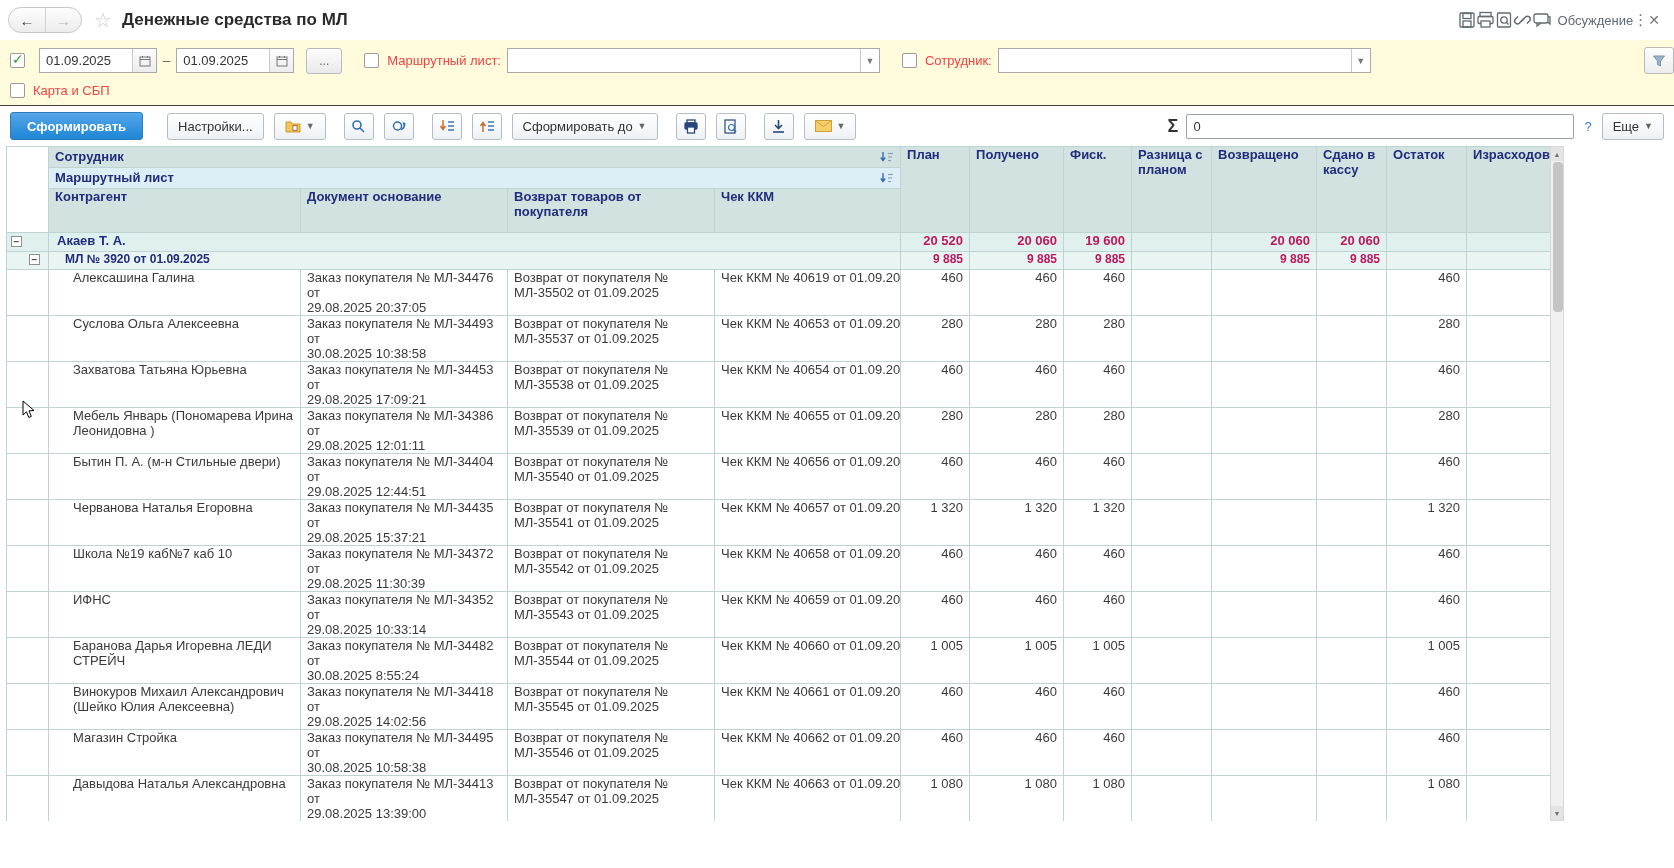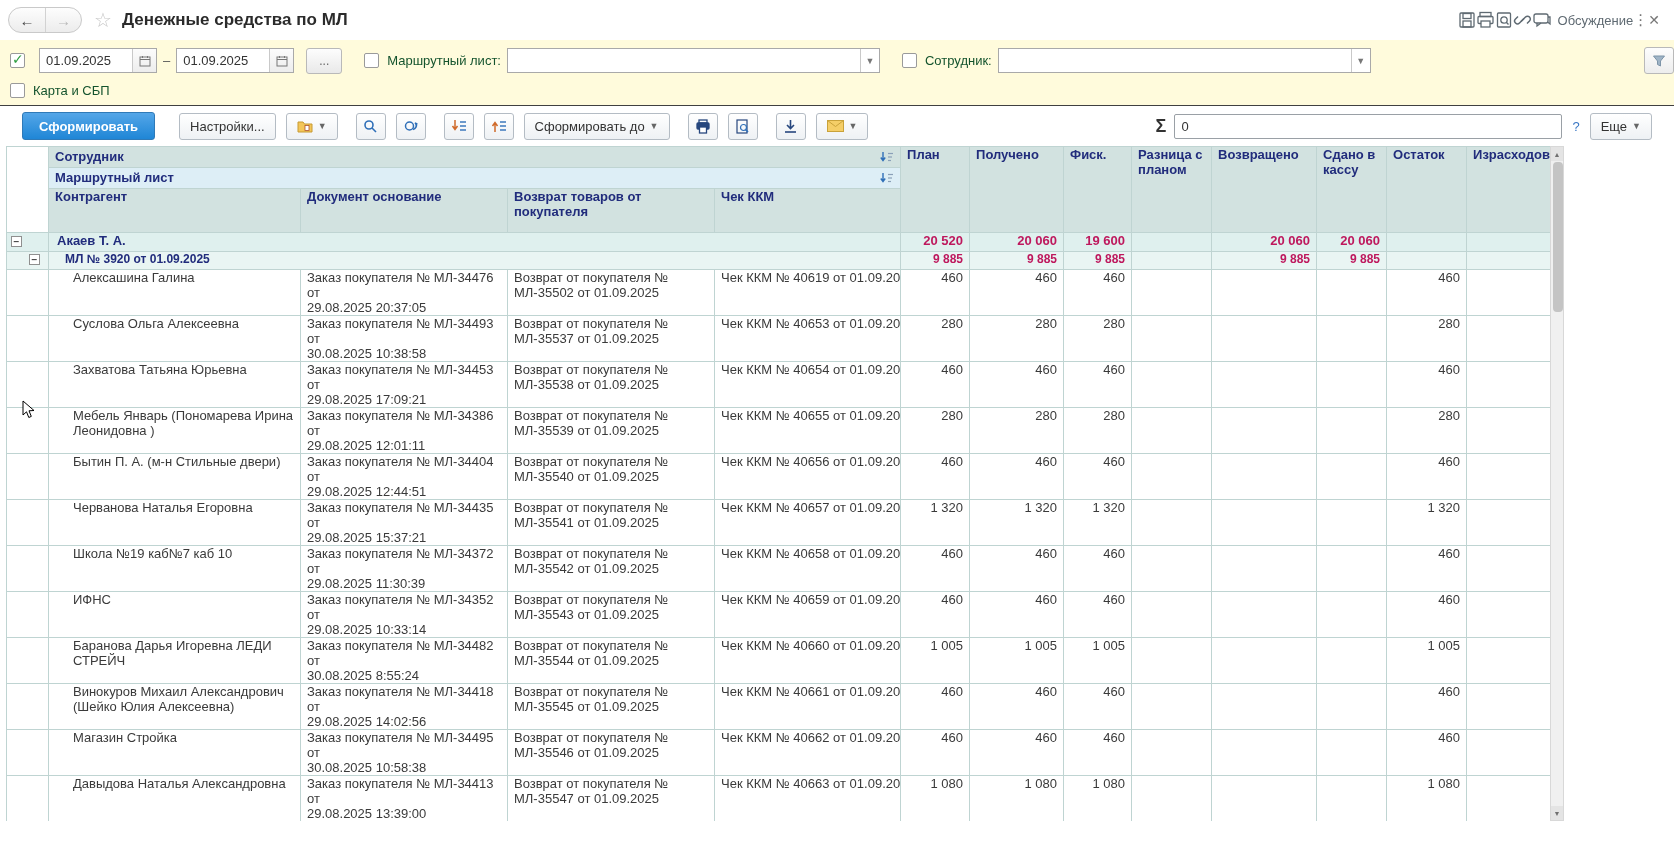--- a/index.html
+++ b/index.html
@@ -23,29 +23,29 @@
   .filters { background:#fffbdc; border-bottom:1px solid #404040; padding:7px 0 7px 10px; }
   .f-row { display:flex; align-items:center; }
   .f-row2 { margin-top:9px; }
   .cb { width:15px; height:15px; border:1px solid #9a9a9a; border-radius:2px; background:#fff; display:inline-block; position:relative; flex:0 0 auto; cursor:pointer; }
   .cb.on::after { content:"✓"; position:absolute; left:1px; top:-3px; color:#2f9e41; font-weight:bold; font-size:14px; }
   .datef { display:inline-flex; margin-left:14px; border:1px solid #a9a9a9; background:#fff; height:25px; }
   .datef input { border:none; outline:none; width:92px; padding:0 6px; font:inherit; color:#333; }
   .calbtn { width:24px; border:none; border-left:1px solid #c9c9c9; background:linear-gradient(#fcfcfc,#ededed); cursor:pointer; display:flex; align-items:center; justify-content:center; }
   .dash { margin:0 6px; color:#555; }
   .dotsbtn { margin-left:12px; width:36px; height:26px; border:1px solid #b9b9b9; border-radius:3px; background:linear-gradient(#fdfdfd,#e9e9e9); color:#666; cursor:pointer; font-size:12px; }
-  .f-label { margin:0 6px 0 8px; color:#14532d; white-space:nowrap; }
+  .f-label { margin:0 6px 0 8px; color:#ef4444; white-space:nowrap; }
   .combo { display:inline-flex; border:1px solid #a9a9a9; background:#fff; height:25px; }
   .combo input { border:none; outline:none; padding:0 6px; font:inherit; }
   .ddbtn { width:19px; border:none; border-left:1px solid #c9c9c9; background:#fff; color:#777; font-size:9px; cursor:pointer; }
   .gap { width:22px; flex:0 0 auto; }
   .funnelbtn { margin-left:auto; width:30px; height:27px; border:1px solid #b9b9b9; border-radius:3px; background:linear-gradient(#fdfdfd,#ededed); cursor:pointer; display:flex; align-items:center; justify-content:center; }
 
   
-  .toolbar { display:flex; align-items:center; padding:6px 22px; background:#fff; }
+  .toolbar { display:flex; align-items:center; padding:6px 10px; background:#fff; }
   .btn { height:27px; border:1px solid #b4bcc4; border-radius:3px; background:linear-gradient(#ffffff,#eef1f4); color:#333; padding:0 10px; cursor:pointer; font:inherit; display:inline-flex; align-items:center; gap:5px; }
   .btn.icon { width:30px; padding:0; justify-content:center; }
   .grp { display:inline-flex; gap:10px; margin-right:18px; }
   .primary { background:linear-gradient(#54a6e8,#1f86d6); border:1px solid #2f7ab8; color:#fff; font-weight:bold; padding:0 16px; height:28px; }
   .caret { font-size:9px; color:#666; }
   .primarywrap { margin-right:24px; }
   .sumzone { margin-left:auto; display:flex; align-items:center; }
   .sigma { font-size:18px; font-weight:bold; color:#333; margin-right:8px; }
   .suminput { width:388px; height:25px; border:1px solid #9aa0a6; border-radius:2px; padding:0 6px; font:inherit; color:#333; }
   .help { color:#3a77c4; margin:0 10px; cursor:pointer; }

